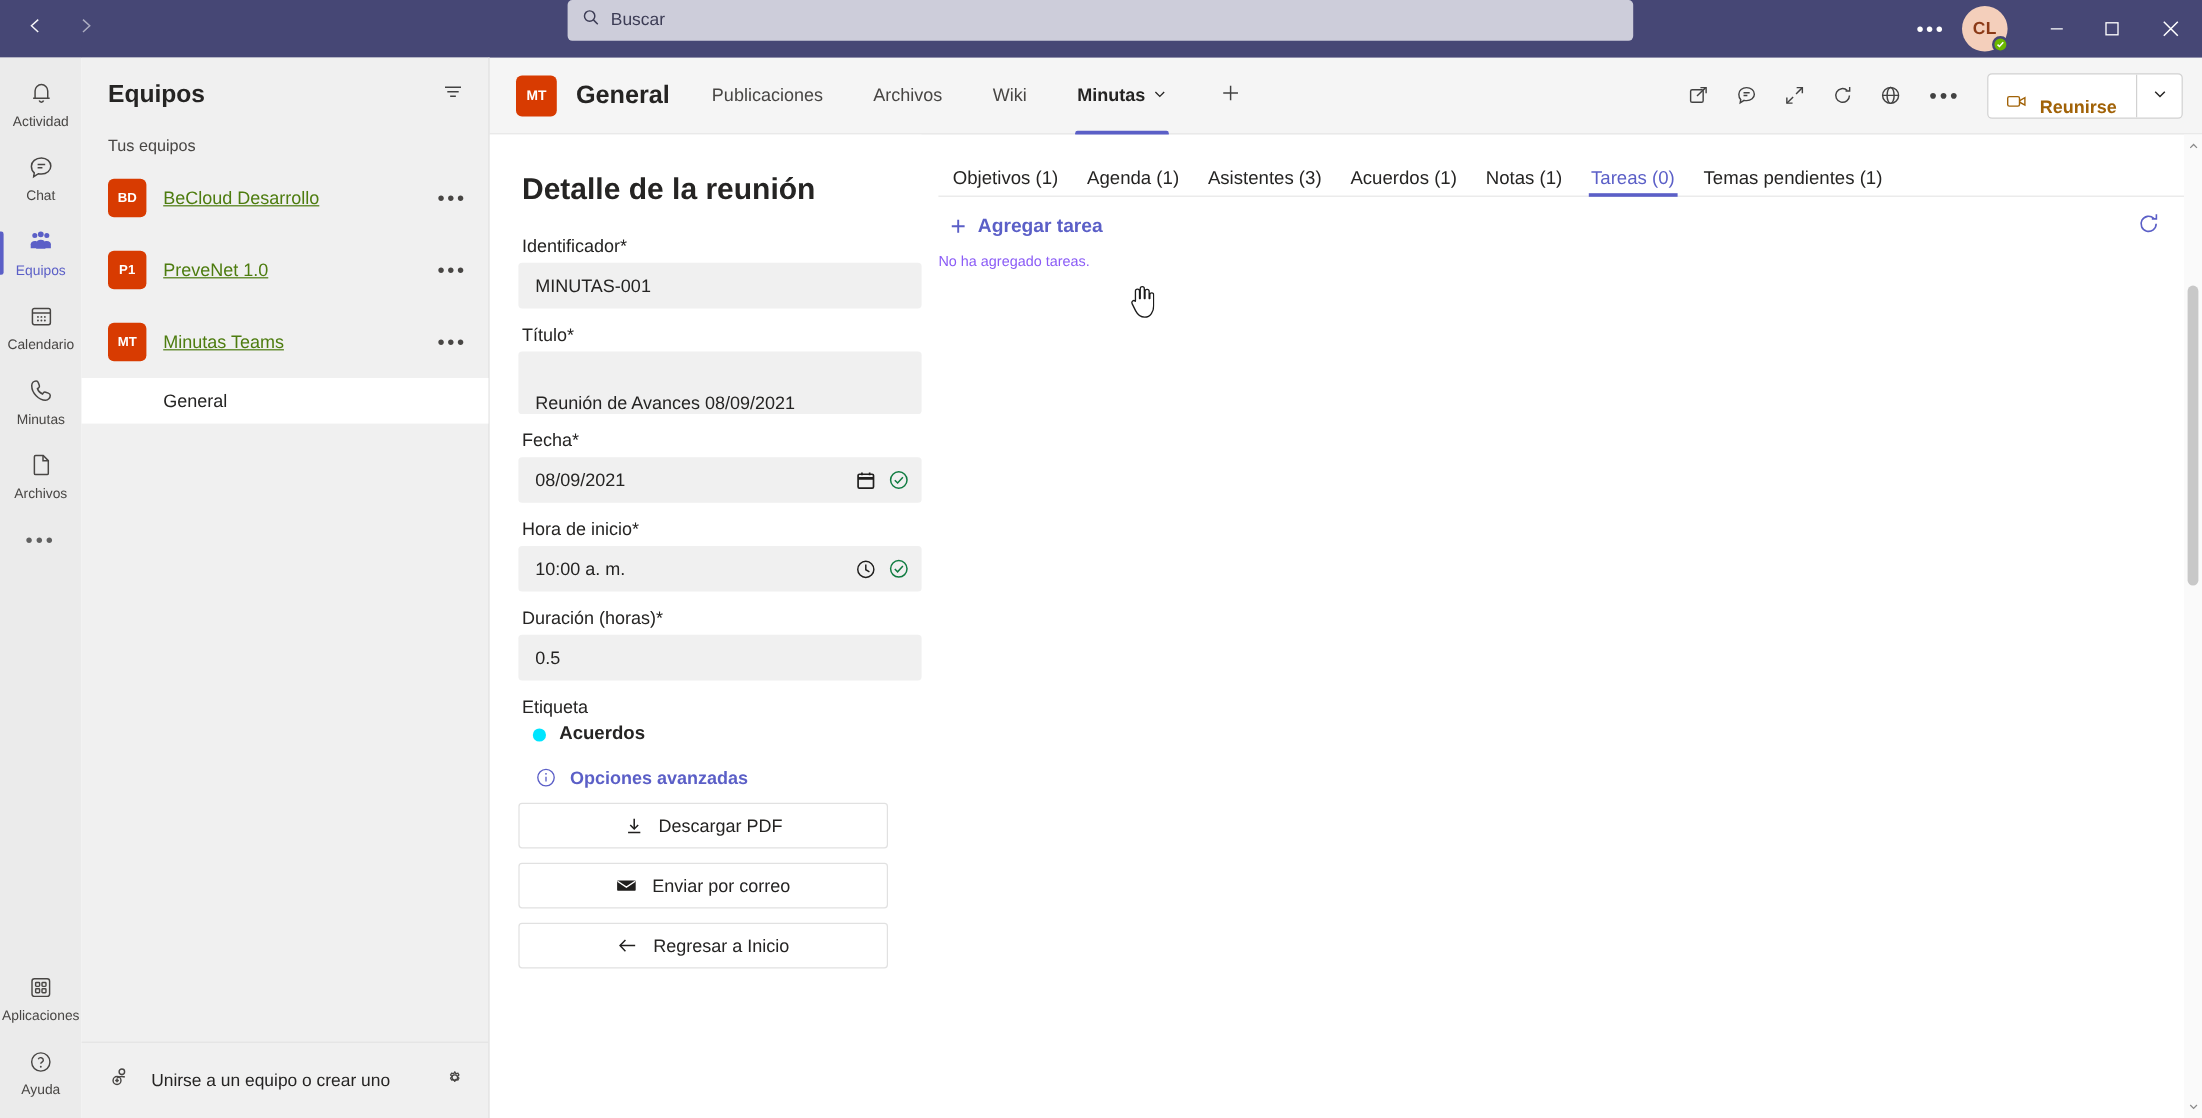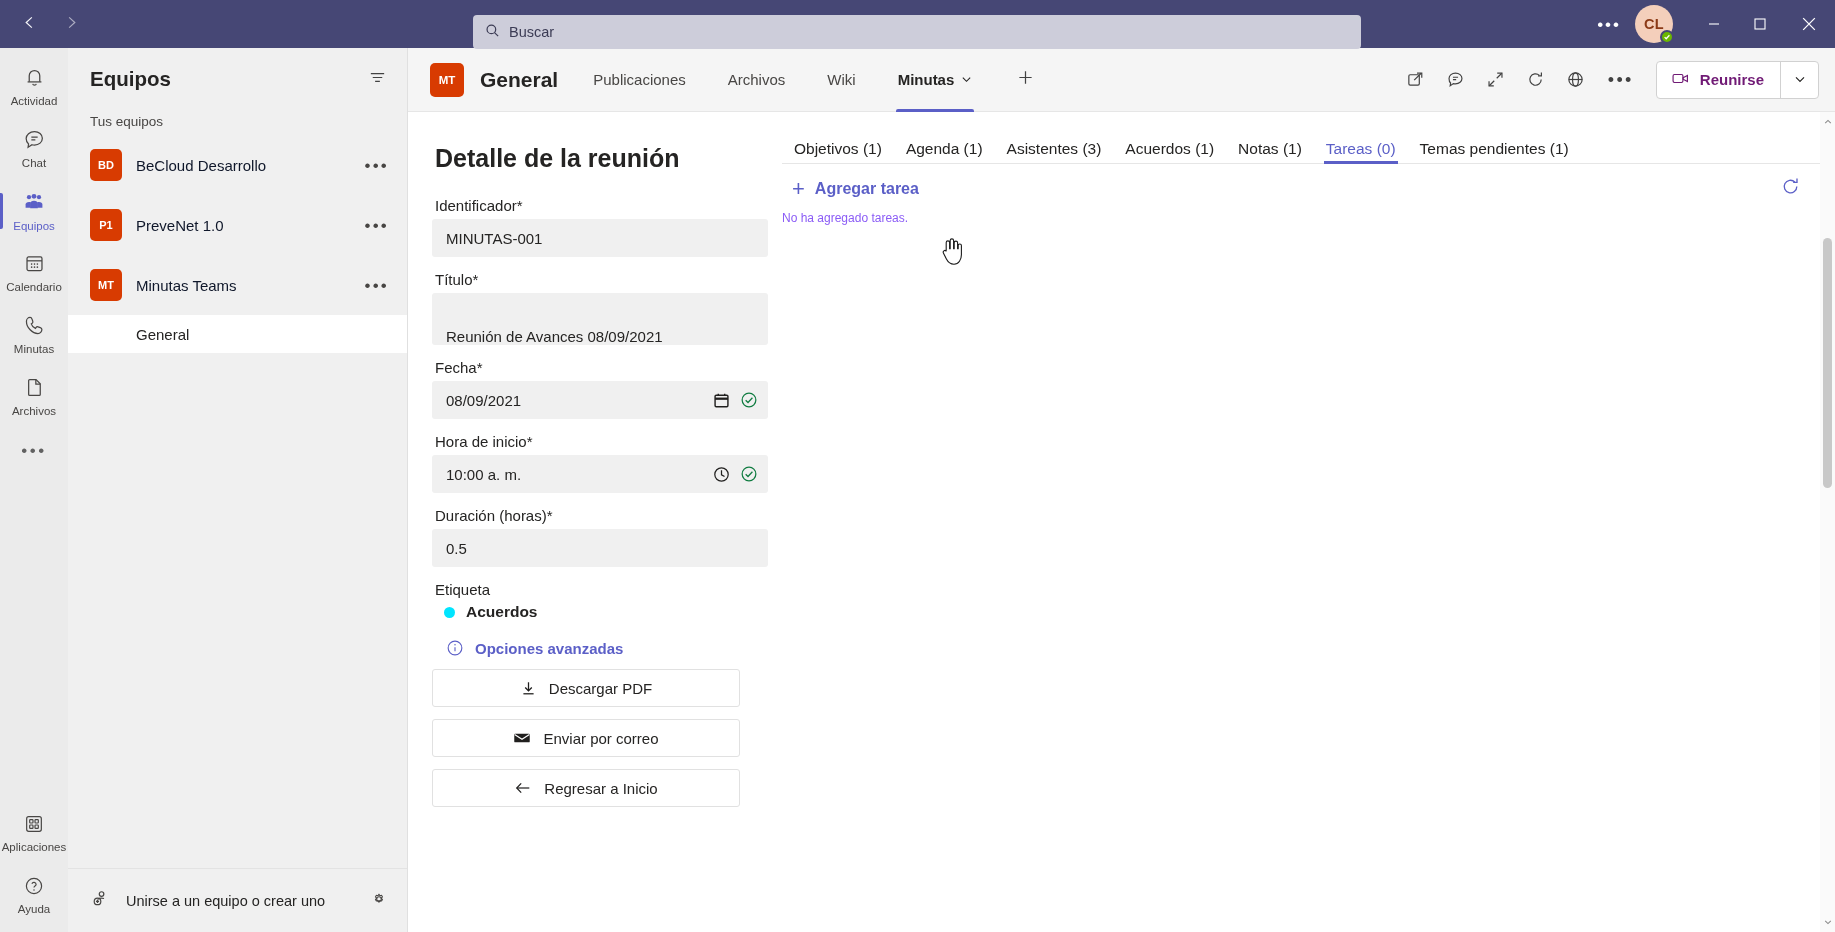--- a/index.html
+++ b/index.html
@@ -16,21 +16,21 @@
   .titlebar {
     height: 48px; background: #464775; flex: 0 0 48px;
     display: flex; align-items: center; position: relative;
   }
   .nav-arrows { display: flex; align-items: center; gap: 8px; padding-left: 12px; }
   .navbtn {
     width: 34px; height: 32px; display: flex; align-items: center; justify-content: center;
     color: #ffffff; opacity: .95;
   }
   .navbtn.dim { opacity: .55; }
-  .searchwrap { position: absolute; left: 473px; top: 15px; width: 888px; height: 34px; }
+  .searchwrap { position: absolute; left: 473px; top: 0; width: 888px; height: 34px; }
   .searchbox {
     width: 100%; height: 34px; background: #cdcdda; border-radius: 4px;
     display: flex; align-items: center; padding: 0 12px; gap: 9px;
   }
   .searchbox .ph { color: #3c3c55; font-size: 14.5px; }
   .tb-right {
     position: absolute; right: 0; top: 0; height: 48px; display: flex; align-items: center;
   }
   .tb-ellipsis {
     color: #fff; font-size: 17px; letter-spacing: 2px; padding: 0 14px; line-height: 1;
@@ -91,21 +91,21 @@
   .tp-sub { font-size: 13.5px; color: #484644; padding: 4px 0 6px 22px; }
   .team-row {
     height: 60px; display: flex; align-items: center; padding: 0 18px 0 22px; gap: 14px;
     position: relative;
   }
   .team-av {
     width: 32px; height: 32px; border-radius: 5px; background: #d83b01;
     color: #ffffff; font-size: 11px; font-weight: 600;
     display: flex; align-items: center; justify-content: center; flex: 0 0 32px;
   }
-  .team-name { font-size: 15px; color: #0f172a; flex: 1 1 auto; }
+  .team-name { font-size: 15px; color: #4d7c0f; flex: 1 1 auto; text-decoration: underline; }
   .team-dots { color: #484644; font-size: 17px; letter-spacing: 2.2px; line-height: 1; }
   .chan-row {
     height: 38px; display: flex; align-items: center; padding-left: 68px;
     font-size: 15px; color: #252423;
   }
   .chan-row.active { background: #ffffff; font-weight: 400; }
   .tp-foot {
     margin-top: auto; height: 64px; border-top: 1px solid #e3e3e3;
     display: flex; align-items: center; padding: 0 18px 0 22px; gap: 14px;
   }
@@ -138,22 +138,22 @@
   .ch-ico {
     width: 40px; height: 40px; display: flex; align-items: center; justify-content: center;
     color: #424242;
   }
   .ch-dots { color: #424242; font-size: 18px; letter-spacing: 2.4px; line-height: 1; padding: 0 12px; }
   .meetbtn {
     display: flex; align-items: stretch; height: 38px; margin-left: 10px;
     border: 1px solid #d1d1d1; border-radius: 4px; background: #fff; overflow: hidden;
   }
   .meetbtn .mb-main {
-    display: flex; align-items: center; gap: 10px; padding: 0 16px 0 14px;
-    font-size: 15px; font-weight: 700; color: #701a75;
+    display: flex; align-items: flex-end; gap: 10px; padding: 0 16px 0 14px;
+    font-size: 15px; font-weight: 700; color: #a16207;
   }
   .meetbtn .mb-chev {
     width: 38px; display: flex; align-items: center; justify-content: center;
     border-left: 1px solid #d1d1d1; color: #252423;
   }
 
   
   .content { flex: 1 1 auto; display: flex; min-height: 0; position: relative; overflow: hidden; }
   .leftform {
     width: 360px; flex: 0 0 360px; padding: 0 0 0 24px; background: #fff;

